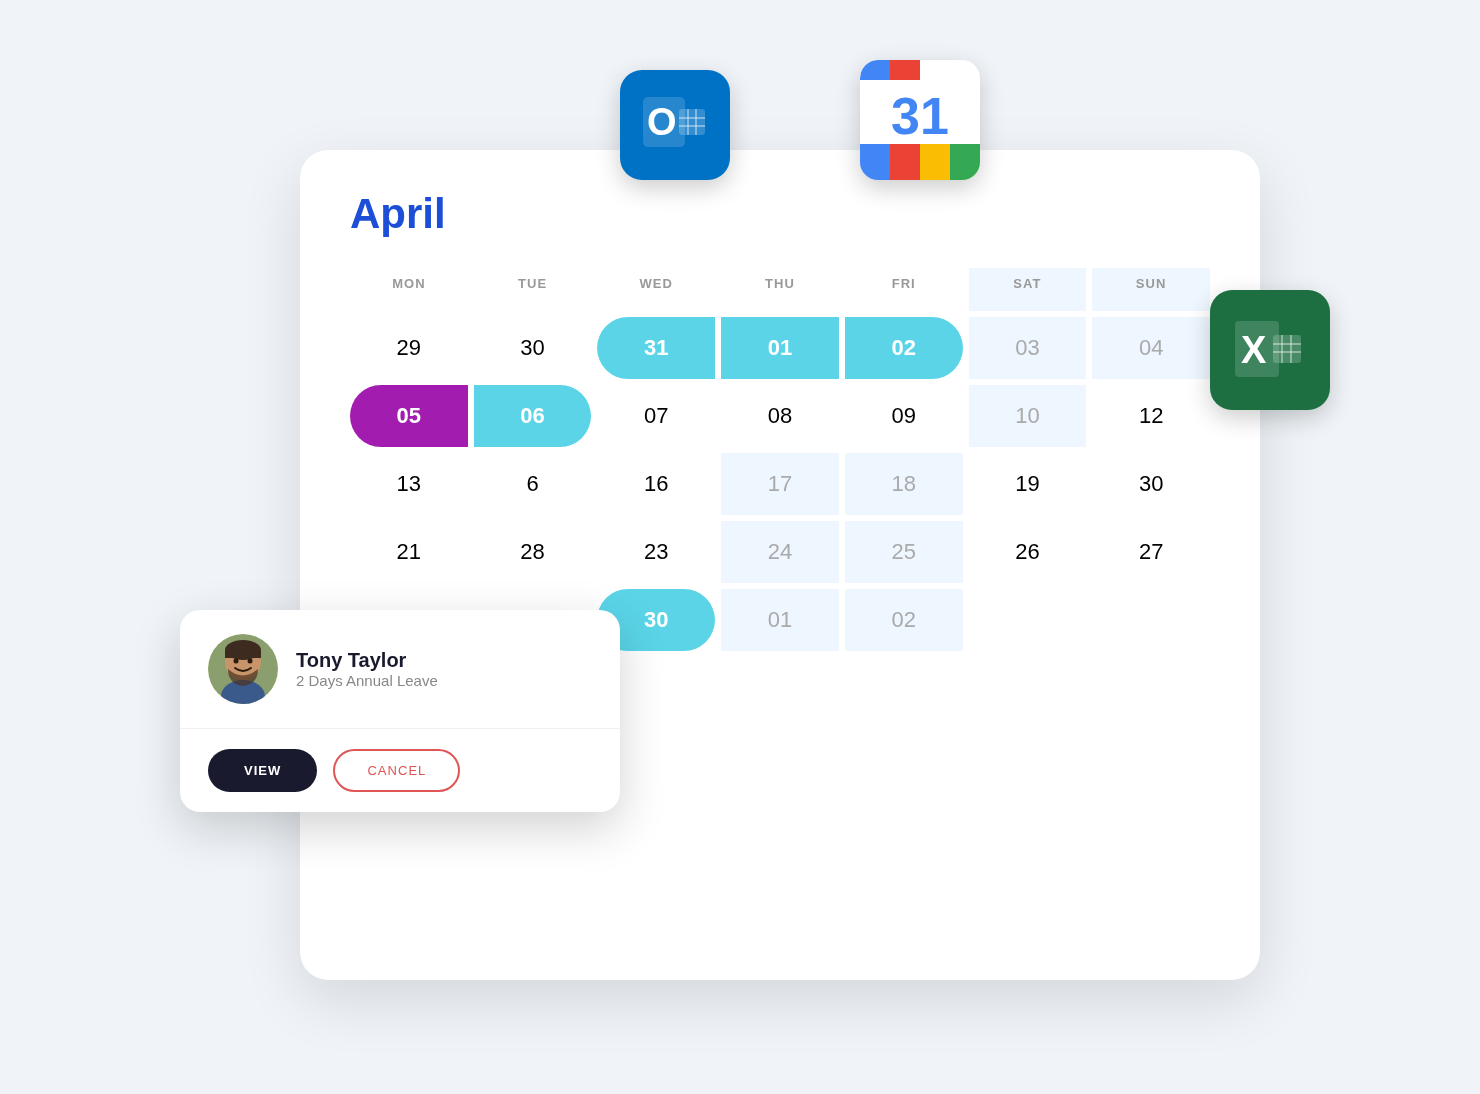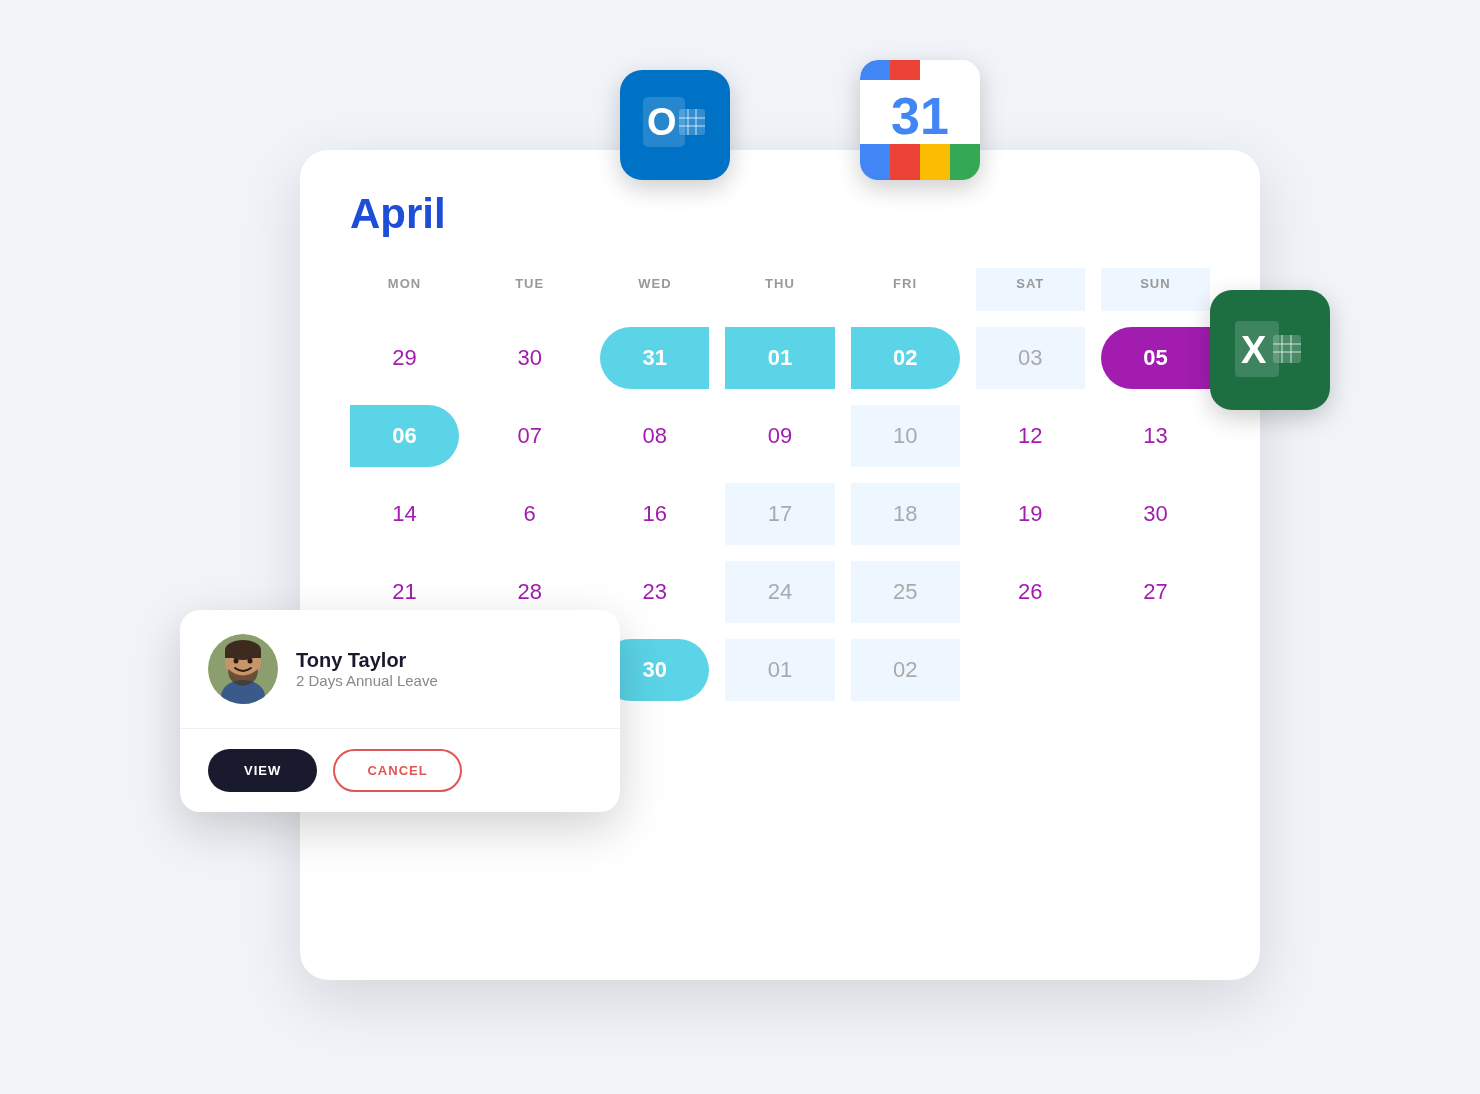--- a/index.html
+++ b/index.html
@@ -76,21 +76,21 @@
     .calendar-title {
       font-size: 42px;
       font-weight: 700;
       color: #1d4ed8;
       margin-bottom: 30px;
     }
 
     .calendar-grid {
       display: grid;
       grid-template-columns: repeat(7, 1fr);
-      gap: 16px;
+      gap: 6px;
     }
 
     .day-header {
       text-align: center;
       font-size: 13px;
       font-weight: 600;
       color: #999;
       letter-spacing: 0.08em;
       padding: 8px 0 20px;
     }
@@ -106,21 +106,21 @@
       font-weight: 400;
       color: #aaa;
       position: relative;
     }
 
     .day-cell.weekend {
       background: #EEF6FF;
     }
 
     .day-cell.current-month {
-      color: #a21caf;
+      color: #000000;
     }
 
     .day-cell.highlighted {
       color: #fff;
       font-weight: 700;
       z-index: 2;
     }
 
     
     .pill-start {
@@ -249,21 +249,21 @@
       cursor: pointer;
     }
 
     .btn-cancel {
       background: #fff;
       color: #e05555;
       border: 2px solid #e05555;
       border-radius: 50px;
       padding: 12px 32px;
       font-size: 13px;
-      font-weight: 700;
+      font-weight: 400;
       letter-spacing: 0.08em;
       cursor: pointer;
       text-align: right;
     }
 
     
     .outlook-inner {
       display: flex;
       align-items: center;
       justify-content: center;
@@ -392,31 +392,31 @@
       <div class="day-header">FRI</div>
       <div class="day-header weekend">SAT</div>
       <div class="day-header weekend">SUN</div>
 
       <div class="day-cell current-month">29</div>
       <div class="day-cell current-month">30</div>
       <div class="day-cell highlighted pill-start">31</div>
       <div class="day-cell highlighted pill-middle">01</div>
       <div class="day-cell highlighted pill-end">02</div>
       <div class="day-cell weekend">03</div>
+      <div class="day-cell weekend">04</div>
 
       <div class="day-cell highlighted pill-start-2">05</div>
       <div class="day-cell highlighted pill-end-2">06</div>
       <div class="day-cell current-month">07</div>
       <div class="day-cell current-month">08</div>
       <div class="day-cell current-month">09</div>
       <div class="day-cell weekend">10</div>
 
       <div class="day-cell current-month">12</div>
       <div class="day-cell current-month">13</div>
-      <div class="day-cell current-month">14</div>
       <div class="day-cell current-month">6</div>
       <div class="day-cell current-month">16</div>
       <div class="day-cell weekend">17</div>
       <div class="day-cell weekend">18</div>
 
       <div class="day-cell current-month">19</div>
       <div class="day-cell current-month">30</div>
       <div class="day-cell current-month">21</div>
       <div class="day-cell current-month">28</div>
       <div class="day-cell current-month">23</div>

